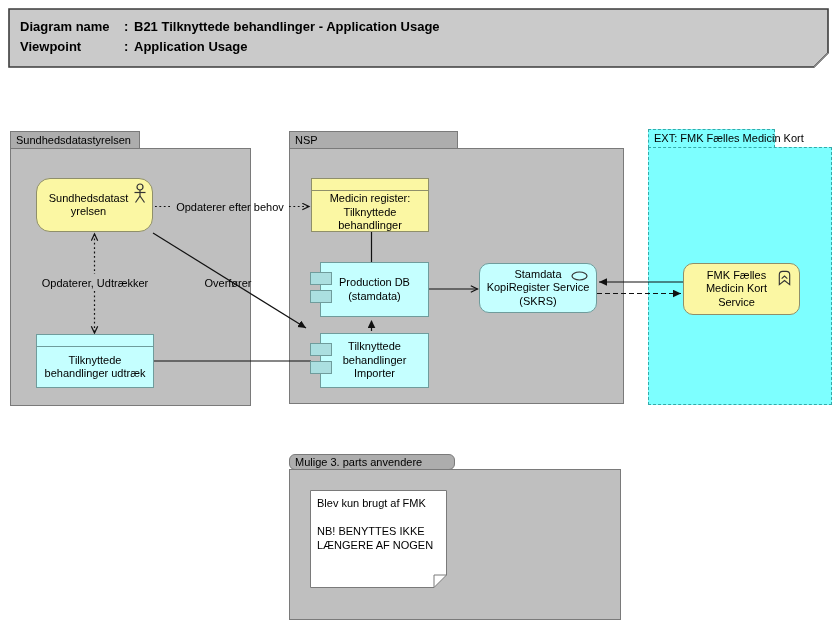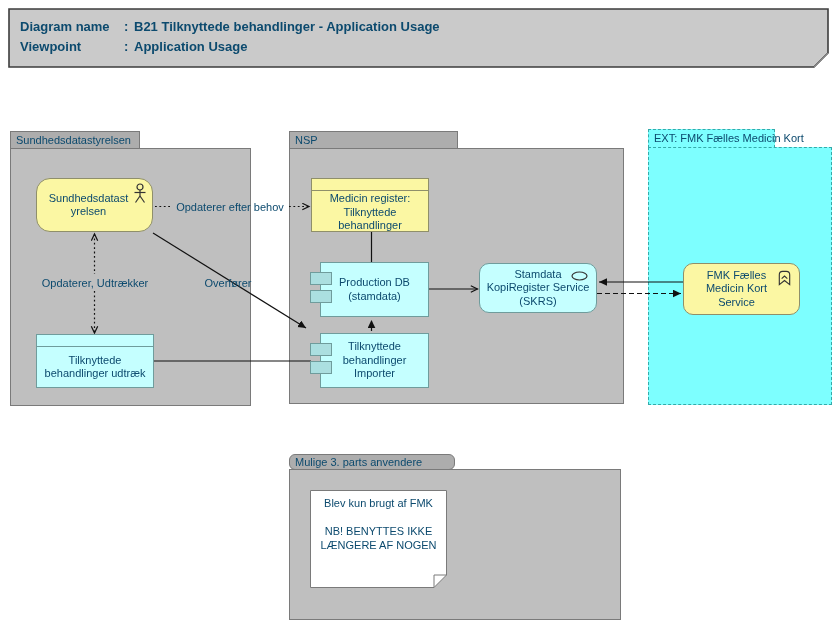--- a/index.html
+++ b/index.html
@@ -1,18 +1,18 @@
 <!DOCTYPE html>
 <html><head>
 <meta charset="utf-8">
 <style>
   html,body{margin:0;padding:0;background:#fff;}
   #canvas{
     position:relative;width:837px;height:633px;background:#fff;
-    font-family:"Liberation Sans","DejaVu Sans",sans-serif;color:#0c4a6e;overflow:hidden;
+    font-family:"Liberation Sans","DejaVu Sans",sans-serif;color:#000000;overflow:hidden;
   }
   
   .title-note{position:absolute;left:8px;top:8px;width:821px;height:60px;}
   .title-note svg{position:absolute;left:0;top:0;}
   .title-text{position:absolute;left:12px;top:9px;font-size:13px;font-weight:bold;line-height:20px;}
   .title-row{display:grid;grid-template-columns:104px 10px auto;}
   
   .grp-tab{position:absolute;background:#adadad;border:1px solid #7a7a7a;
            font-size:11px;line-height:16px;padding:0 5px;white-space:nowrap;overflow:visible;box-sizing:border-box;}
   .grp-body{position:absolute;background:#bfbfbf;border:1px solid #7a7a7a;box-sizing:border-box;}
@@ -30,21 +30,21 @@
   .corner-icon{position:absolute;line-height:0;}
   .port{position:absolute;left:-11px;width:22px;height:13px;background:#abdfe0;
         border:1px solid #6f9c9c;box-sizing:border-box;}
   
   #wires{position:absolute;left:0;top:0;z-index:2;pointer-events:none;}
   .conn-label{position:absolute;transform:translate(-50%,-50%);font-size:11px;
               white-space:nowrap;z-index:4;}
   
   .note{position:absolute;left:310px;top:490px;width:137px;height:98px;z-index:3;}
   .note svg{position:absolute;left:0;top:0;}
-  .note-text{position:absolute;left:7px;top:6px;width:123px;font-size:11px;line-height:14px;text-align:center;}
+  .note-text{position:absolute;left:7px;top:6px;width:123px;font-size:11px;line-height:14px;text-align:left;}
   .note-text p{margin:0 0 14px 0;}
 </style>
 </head>
 <body>
 
 <div id="canvas">
 
   <div class="title-note">
     <svg width="821" height="60">
       <polygon points="1,1 820,1 820,45 806,59 1,59" fill="#cacaca" stroke="#3d3d3d" stroke-width="1.6"></polygon>

